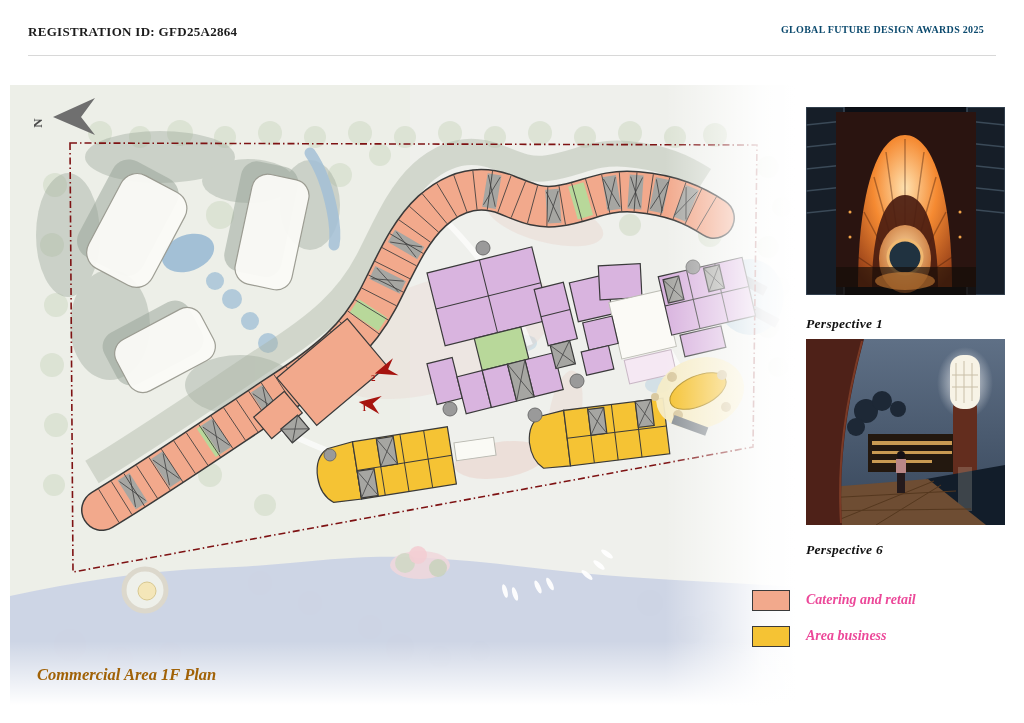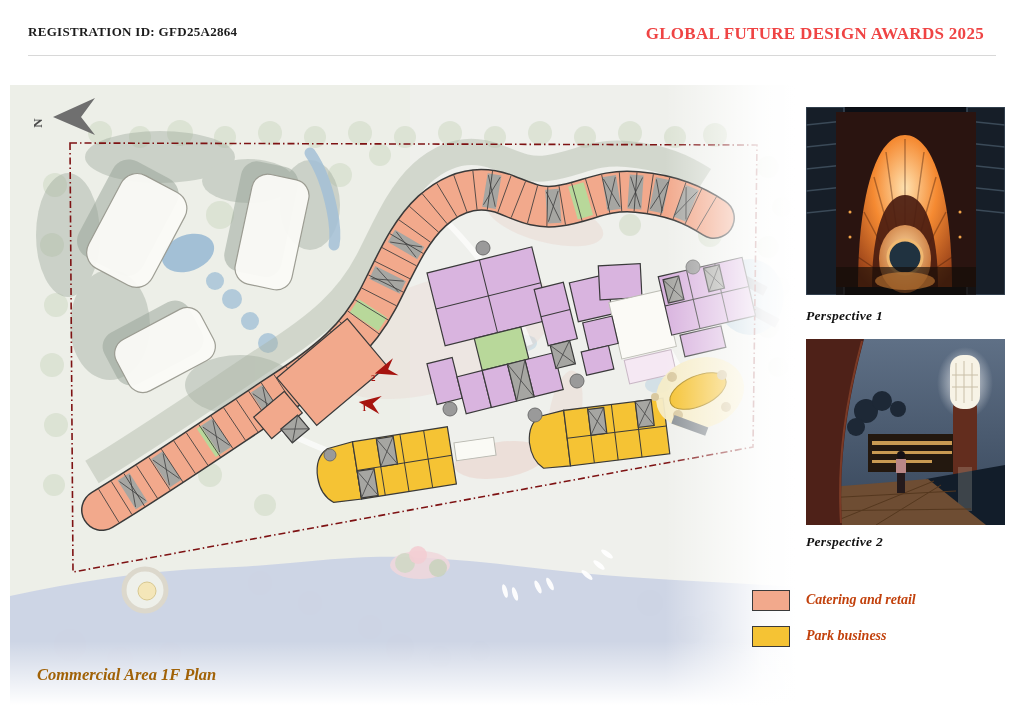--- a/index.html
+++ b/index.html
@@ -1,35 +1,35 @@
 <!DOCTYPE html>
 <html style="--catering: #F2A98C; --community: #D9B4DF; --park: #F5C334; --green_unit: #B8D89A; --core_gray: #A6A6A2; --boundary: #7E1213; --arrow_red: #A6140F; --water: #CBD3E5; --pond: #A3C0D6; --canvas: #EDEFE8; --tree: #CDD8C3; --shadow: #96A295; --path_pink: #E9D2CA; --building_white: #FBFBF7;"><head>
 <meta charset="utf-8">
 <style>
   html,body{margin:0;padding:0;background:#ffffff;}
   .board{position:relative;width:1012px;height:723px;background:#ffffff;overflow:hidden;
          font-family:"Liberation Serif",serif;}
   
   .hdr-left{position:absolute;left:28px;top:24px;font-weight:bold;font-size:13px;color:#1c1c1c;letter-spacing:.3px;}
-  .hdr-right{position:absolute;right:28px;top:24px;font-weight:bold;font-size:17px;color:#ef4444;letter-spacing:.3px;}
+  .hdr-right{position:absolute;right:28px;top:24px;font-weight:bold;font-size:10px;color:#0c4a6e;letter-spacing:.3px;}
   .hdr-rule{position:absolute;left:28px;top:55px;width:968px;height:1px;background:#d8d8d8;}
   
   .plan{position:absolute;left:10px;top:85px;width:785px;height:620px;}
   .plan svg{display:block;}
   .plan-title{position:absolute;left:27px;top:580px;font-weight:bold;font-style:italic;font-size:16.5px;color:#a16207;}
   
   .photo{position:absolute;left:806px;width:199px;overflow:hidden;background:#0b0f16;}
   .photo1{top:107px;height:188px;}
   .photo2{top:339px;height:186px;}
-  .caption{position:absolute;left:806px;font-weight:bold;font-style:italic;font-size:13.5px;color:#111;letter-spacing:.3px;}
+  .caption{position:absolute;left:806px;font-weight:bold;font-style:italic;font-size:13.5px;color:#111;letter-spacing:.3px;margin-top:8px;}
   .cap1{top:308px;} .cap2{top:534px;}
   .legend{position:absolute;left:752px;top:589px;}
   .leg-row{display:flex;align-items:center;height:22px;margin-bottom:14px;}
   .swatch{width:38px;height:21px;border:1.6px solid #3a3a3a;box-sizing:border-box;}
-  .leg-label{margin-left:16px;font-weight:bold;font-style:italic;font-size:14px;color:#c2410c;}
+  .leg-label{margin-left:16px;font-weight:bold;font-style:italic;font-size:14px;color:#ec4899;}
   
   .f-cat{fill:var(--catering);} .f-com{fill:var(--community);} .f-park{fill:var(--park);}
   .f-green{fill:var(--green_unit);} .f-core{fill:var(--core_gray);}
   .so{stroke:#3a3a3a;stroke-width:1.2;}
   text{font-family:"Liberation Serif",serif;}
 </style>
 </head>
 <body>
 
 <div class="board">
@@ -517,26 +517,26 @@
       </g>
       <path d="M0,0 L58,0 C42,60 32,120 36,186 L0,186 Z" fill="#4E2118"></path>
       <path d="M56,2 C40,62 31,120 35,184" stroke="#7A3A26" stroke-width="2" fill="none"></path>
       <g>
         <circle cx="95" cy="116" r="4" fill="#151015"></circle>
         <rect x="90" y="120" width="10" height="14" fill="#B98787"></rect>
         <rect x="91" y="134" width="8" height="20" fill="#241A1C"></rect>
       </g>
     </svg>
   </div>
-  <div class="caption cap2">Perspective 2</div>
+  <div class="caption cap2">Perspective 6</div>
 
   <div class="legend">
     <div class="leg-row">
       <div class="swatch" style="background-color: rgb(242, 169, 140);"></div>
       <div class="leg-label">Catering and retail</div>
     </div>
     <div class="leg-row">
       <div class="swatch" style="background-color: rgb(245, 195, 52);"></div>
-      <div class="leg-label">Park business</div>
+      <div class="leg-label">Area business</div>
     </div>
   </div>
 
 </div>
 
 </body></html>

